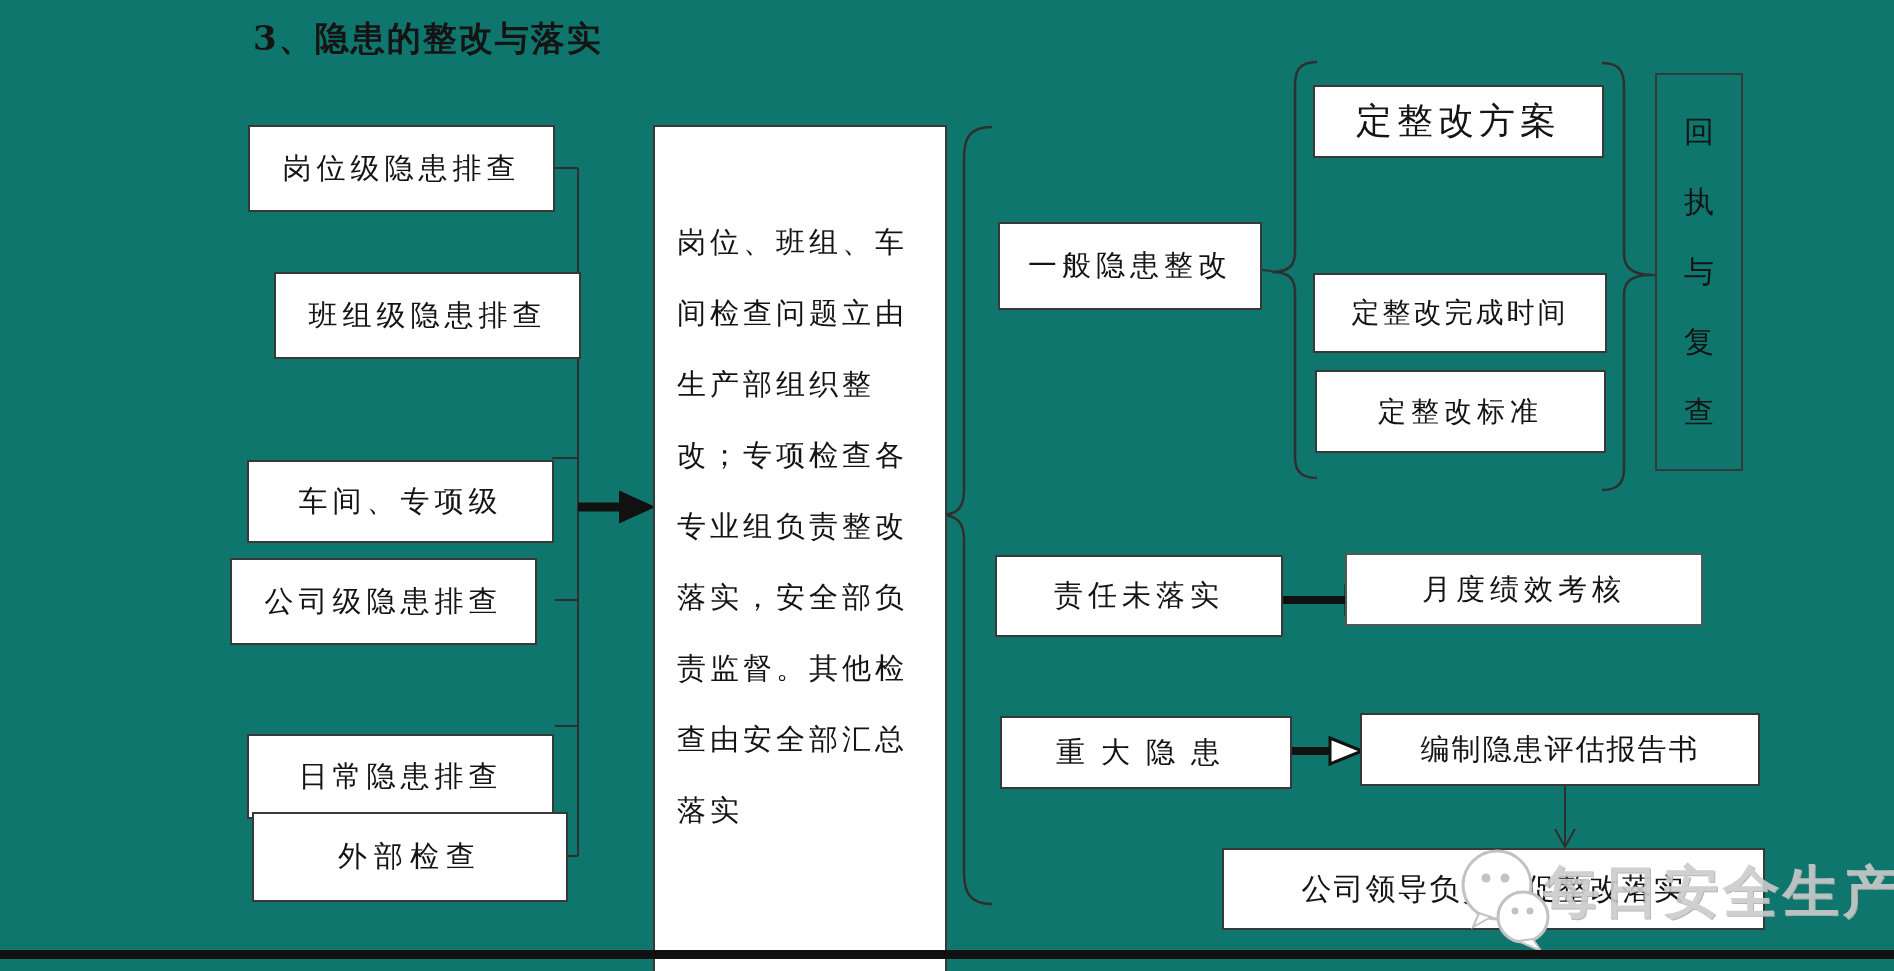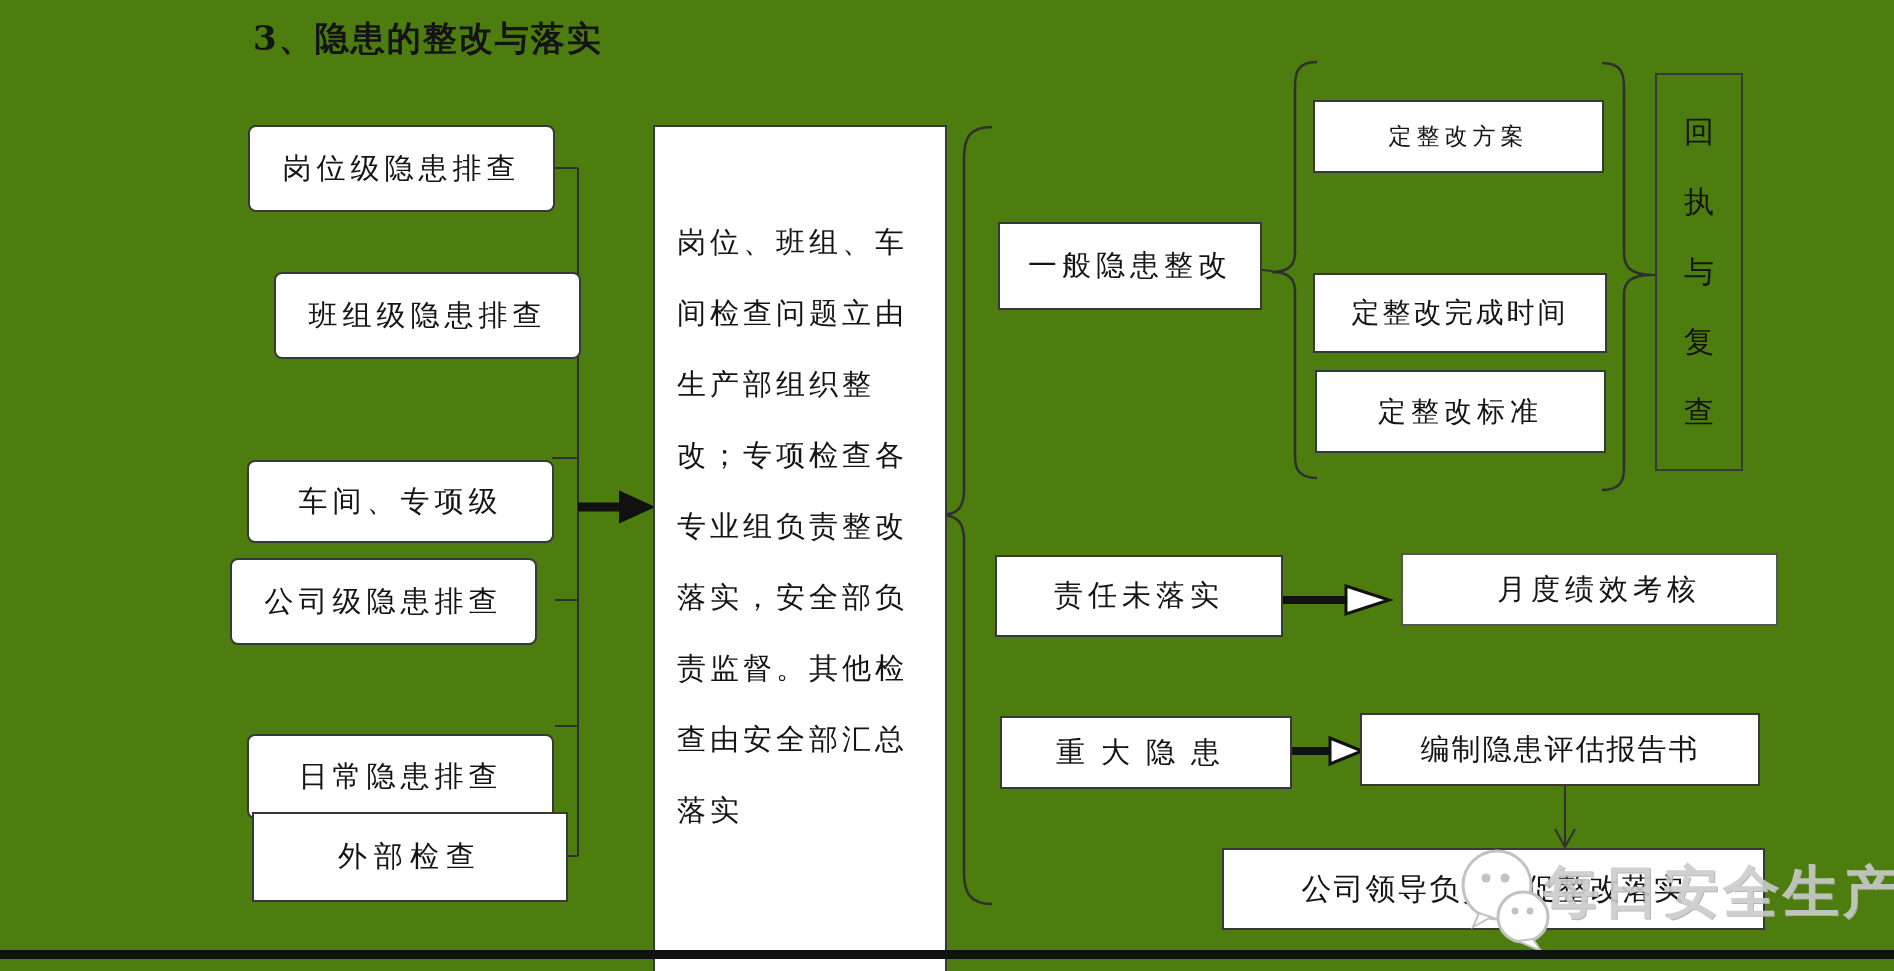--- a/index.html
+++ b/index.html
@@ -1,31 +1,31 @@
 <!DOCTYPE html>
 <html><head>
 <meta charset="utf-8">
 <style>
   html,body{margin:0;padding:0;background:#ffffff;}
   #canvas{
-    position:relative;width:1894px;height:971px;background:#4d7c0f;overflow:hidden;
+    position:relative;width:1894px;height:971px;background:#0f766e;overflow:hidden;
     font-family:"DejaVu Sans",sans-serif;color:#141414;
   }
   .abs{position:absolute;}
   #title{
     left:253px;top:16px;font-size:34px;font-weight:bold;letter-spacing:2px;
     font-family:"DejaVu Serif","Liberation Serif",serif;
   }
   .node{
     position:absolute;border:2px solid #383838;background:#ffffff;
     display:flex;align-items:center;justify-content:center;
     font-size:29px;letter-spacing:5px;white-space:nowrap;
   }
   
-  .lbox{width:303px;height:83px;border-radius:8px;}
+  .lbox{width:303px;height:83px;}
   
   #center-box{
     left:653px;top:125px;width:258px;height:768px;
     border:2px solid #383838;background:#fff;
     font-size:29px;line-height:71px;letter-spacing:4px;
     padding:80px 10px 0 22px;box-sizing:content-box;
   }
   .preline{white-space:pre-line;}
   
   #receipt-box{
@@ -116,39 +116,39 @@
 改；专项检查各
 专业组负责整改
 落实，安全部负
 责监督。其他检
 查由安全部汇总
 落实</div>
 
   <div class="node" style="left:998px;top:222px;width:260px;height:84px;">
     <span>一般隐患整改</span>
   </div>
-  <div class="node" style="left:1313px;top:100px;width:287px;height:69px;font-size:23px;">
+  <div class="node" style="left:1313px;top:85px;width:287px;height:69px;font-size:36px;">
     <span>定整改方案</span>
   </div>
   <div class="node" style="left:1313px;top:273px;width:290px;height:76px;font-size:28px;letter-spacing:3px;">
     <span>定整改完成时间</span>
   </div>
   <div class="node" style="left:1315px;top:370px;width:287px;height:79px;font-size:28px;">
     <span>定整改标准</span>
   </div>
   <div id="receipt-box" class="abs preline">回
 执
 与
 复
 查</div>
 
   <div class="node" style="left:995px;top:555px;width:284px;height:78px;">
     <span>责任未落实</span>
   </div>
-  <div class="node" style="left:1401px;top:553px;width:354px;height:69px;border-color:#555;padding-left:19px;">
+  <div class="node" style="left:1345px;top:553px;width:354px;height:69px;border-color:#555;">
     <span>月度绩效考核</span>
   </div>
 
   <div class="node" style="left:1000px;top:716px;width:288px;height:69px;letter-spacing:16px;">
     <span>重大隐患</span>
   </div>
   <div class="node" style="left:1360px;top:713px;width:396px;height:69px;letter-spacing:2px;">
     <span>编制隐患评估报告书</span>
   </div>
   <div class="node" style="left:1222px;top:848px;width:539px;height:78px;font-size:30px;letter-spacing:2px;">

